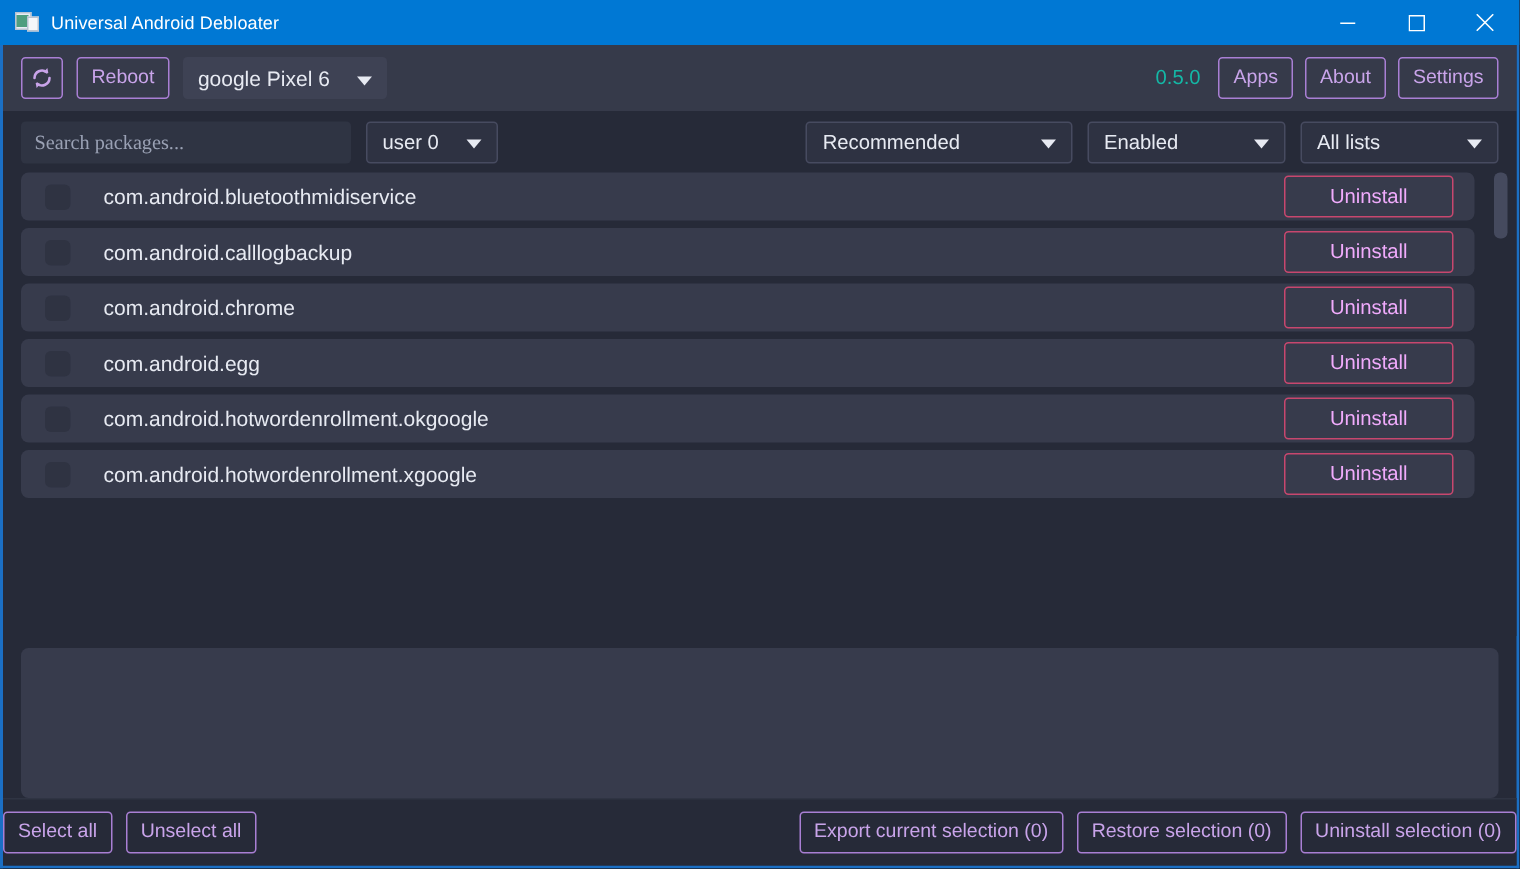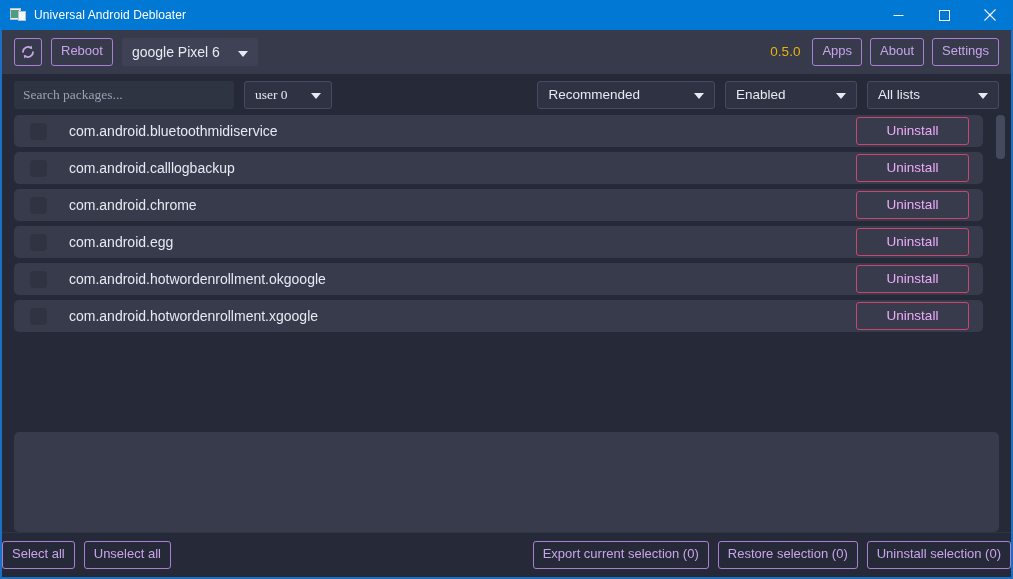--- a/index.html
+++ b/index.html
@@ -115,21 +115,21 @@
     width: 0; height: 0;
     border-left: 5px solid transparent;
     border-right: 5px solid transparent;
     border-top: 6px solid #e7eaf2;
   }
   .toolbar-right {
     margin-left: auto;
     display: flex; align-items: center; gap: 8px;
   }
   .version {
-    color: #eab308; font-size: 13.5px; margin-right: 4px;
+    color: #14b8a6; font-size: 13.5px; margin-right: 4px;
   }
 
   
   .filterbar {
     height: 41px; min-height: 41px;
     background: #262a38;
     display: flex; align-items: center;
     padding: 0 12px;
     gap: 10px;
   }
@@ -149,21 +149,21 @@
     background: #2e3242;
     border: 1px solid #474b60;
     border-radius: 3px;
     color: #e7eaf2;
     font-size: 13.5px;
     padding: 0 10px;
     display: flex; align-items: center;
     cursor: pointer;
   }
   .pick .caret { margin-left: auto; padding-left: 16px; }
-  .pick-user { min-width: 88px; font-family: Liberation Serif, serif; }
+  .pick-user { min-width: 88px; }
   .pick-rec { min-width: 132px; gap: 38px; }
   .pick-en  { min-width: 132px; }
   .pick-all { min-width: 132px; }
   .filter-right { margin-left: auto; display: flex; gap: 10px; }
 
   
   .list-area {
     flex: 1 1 auto;
     background: #262a38;
     padding: 0 12px 0 12px;

